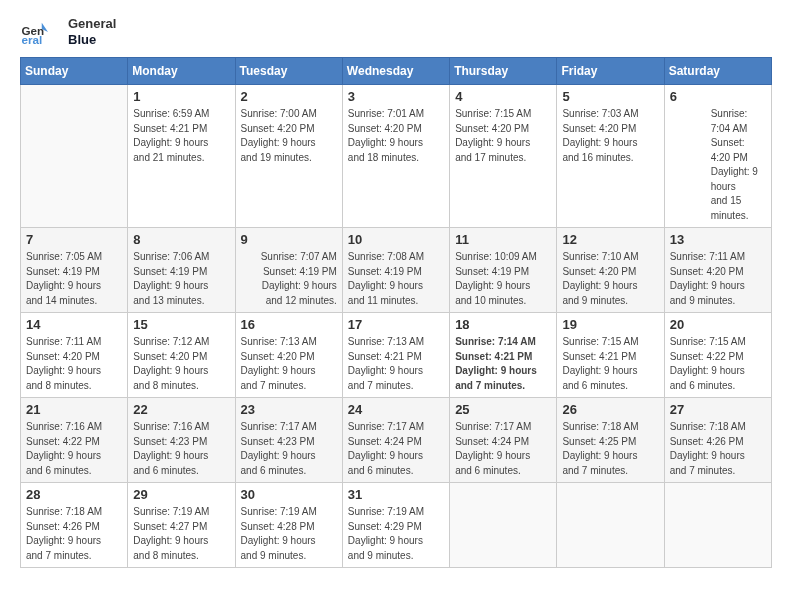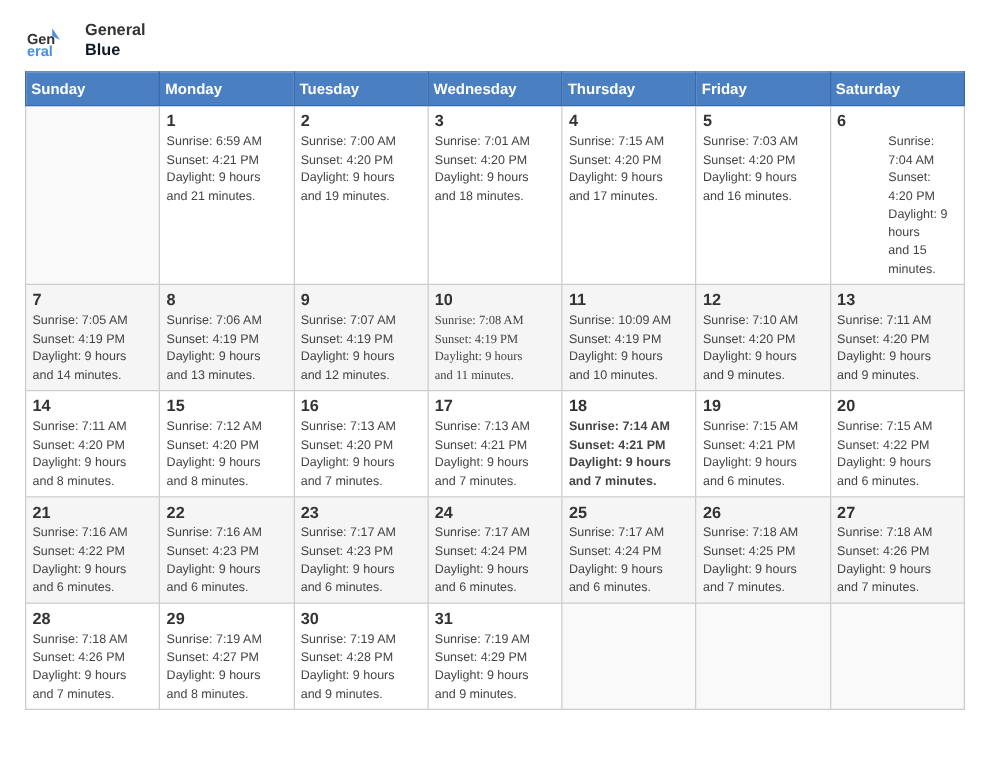--- a/index.html
+++ b/index.html
@@ -182,28 +182,28 @@
         </td>
         <td>
           <span class="day-number">8</span>
           <div class="day-info" style="white-space: pre-line;">Sunrise: 7:06 AM
 Sunset: 4:19 PM
 Daylight: 9 hours
 and 13 minutes.</div>
         </td>
         <td>
           <span class="day-number">9</span>
-          <div class="day-info" style="white-space: pre-line;">Sunrise: 7:07 AM
+          <div class="day-info" style="white-space: pre-line; text-align: right;">Sunrise: 7:07 AM
 Sunset: 4:19 PM
 Daylight: 9 hours
 and 12 minutes.</div>
         </td>
         <td>
           <span class="day-number">10</span>
-          <div class="day-info" style="white-space: pre-line; font-family: Liberation Serif, serif;">Sunrise: 7:08 AM
+          <div class="day-info" style="white-space: pre-line;">Sunrise: 7:08 AM
 Sunset: 4:19 PM
 Daylight: 9 hours
 and 11 minutes.</div>
         </td>
         <td>
           <span class="day-number">11</span>
           <div class="day-info" style="white-space: pre-line;">Sunrise: 10:09 AM
 Sunset: 4:19 PM
 Daylight: 9 hours
 and 10 minutes.</div>

